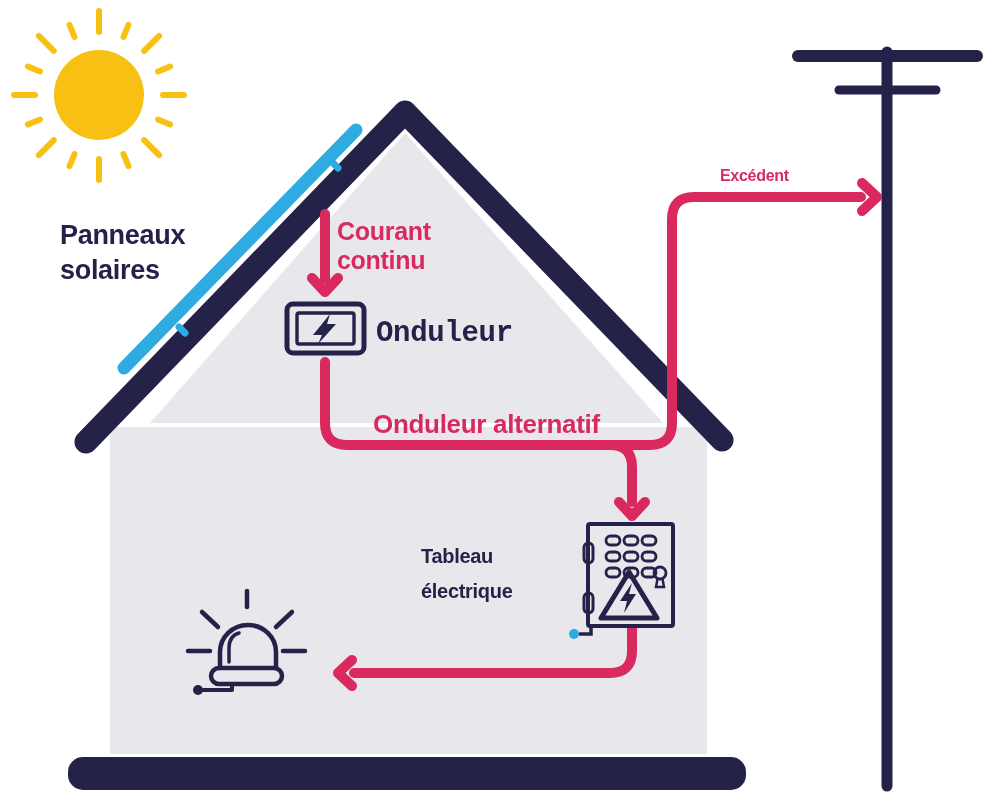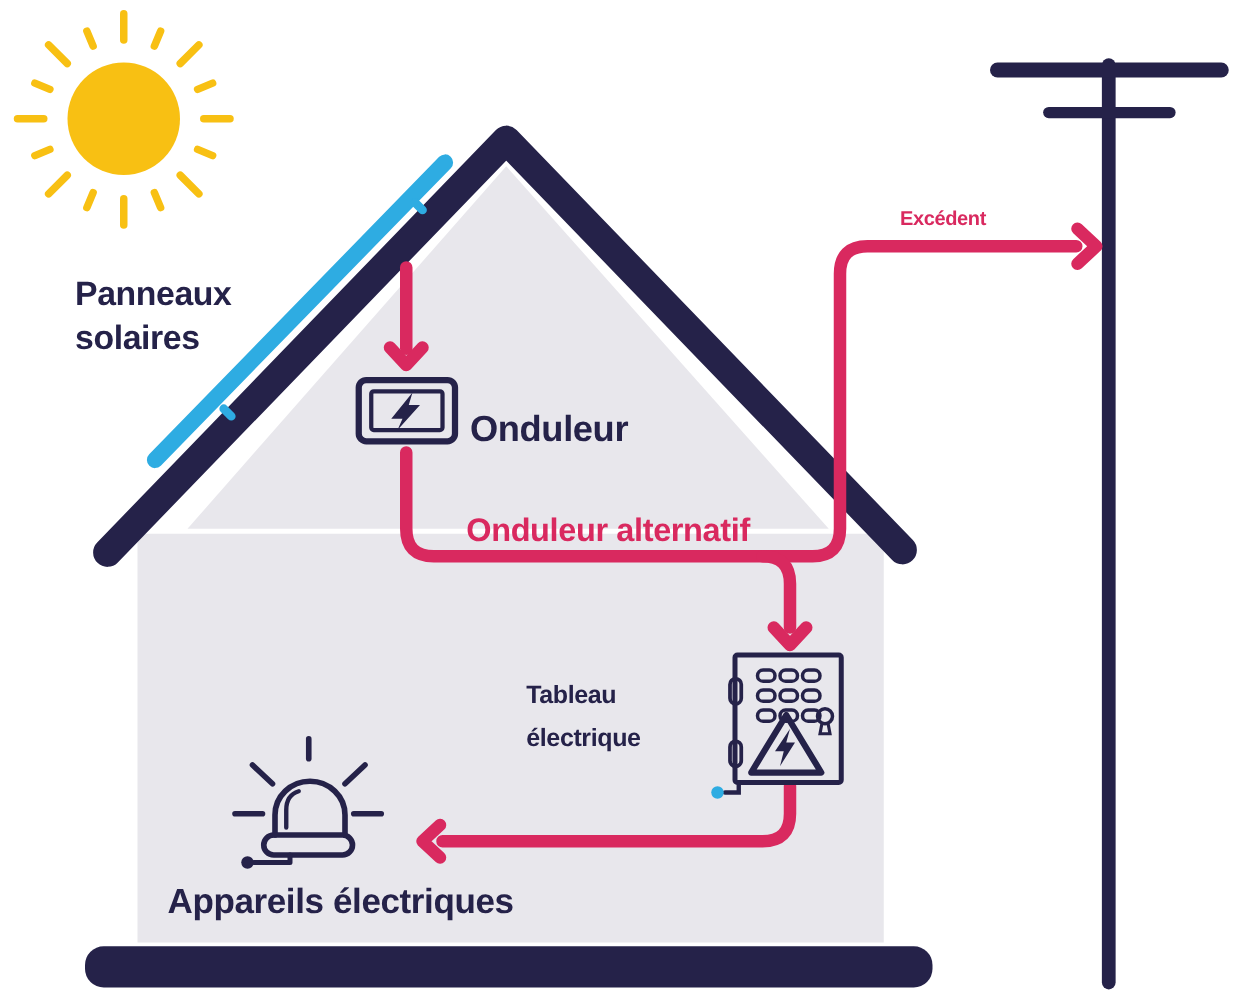--- a/index.html
+++ b/index.html
@@ -18,21 +18,21 @@
     position:absolute;
     font-family:"Liberation Sans", sans-serif;
     font-weight:bold;
     white-space:pre-line;
     letter-spacing:-0.3px;
     color:var(--navy);
   }
   .label.pink{color:var(--pink);}
   .lbl-solar{left:60px;top:200px;font-size:27px;line-height:35px;margin-top:18px;}
   .lbl-dc{left:337px;top:217px;font-size:25px;line-height:29px;}
-  .lbl-inverter{left:376px;top:328px;font-size:29px;line-height:32px;}
+  .lbl-inverter{left:376px;top:318px;font-size:29px;line-height:32px;font-family:Liberation Mono, monospace;}
   .lbl-ac{left:373px;top:409px;font-size:26px;line-height:30px;}
   .lbl-surplus{left:720px;top:161px;font-size:16px;line-height:30px;}
   .lbl-panel{left:421px;top:539px;font-size:20px;line-height:35px;}
   .lbl-appliances{left:134px;top:704px;font-size:28px;line-height:34px;}
 </style>
 </head>
 <body>
 
 <div class="canvas">
 
@@ -145,25 +145,26 @@
       <g>
         <path d="M232 684 L232 690 L203 690" stroke-width="4"></path>
         <circle cx="198" cy="690" r="5" fill="var(--navy)" stroke="none"></circle>
       </g>
     </g>
   </svg>
 
   <div class="label lbl-solar">Panneaux
 solaires</div>
 
+  <div class="label pink lbl-dc">Courant
+continu</div>
 
   <div class="label lbl-inverter">Onduleur</div>
 
   <div class="label pink lbl-ac">Onduleur alternatif</div>
 
   <div class="label pink lbl-surplus">Excédent</div>
 
   <div class="label lbl-panel">Tableau
 électrique</div>
 
-  <div class="label lbl-appliances">Appareils électriques</div>
 
 </div>
 
 </body></html>

